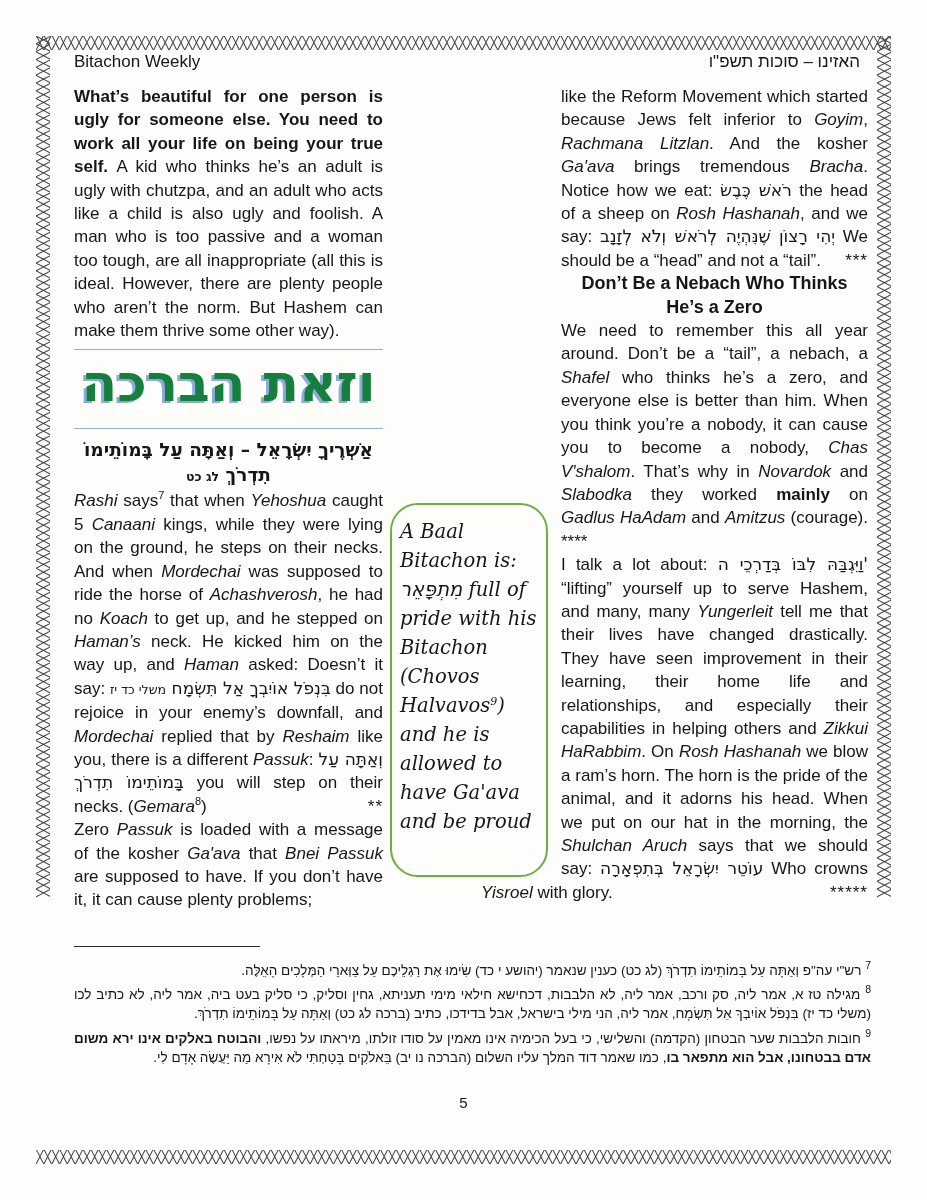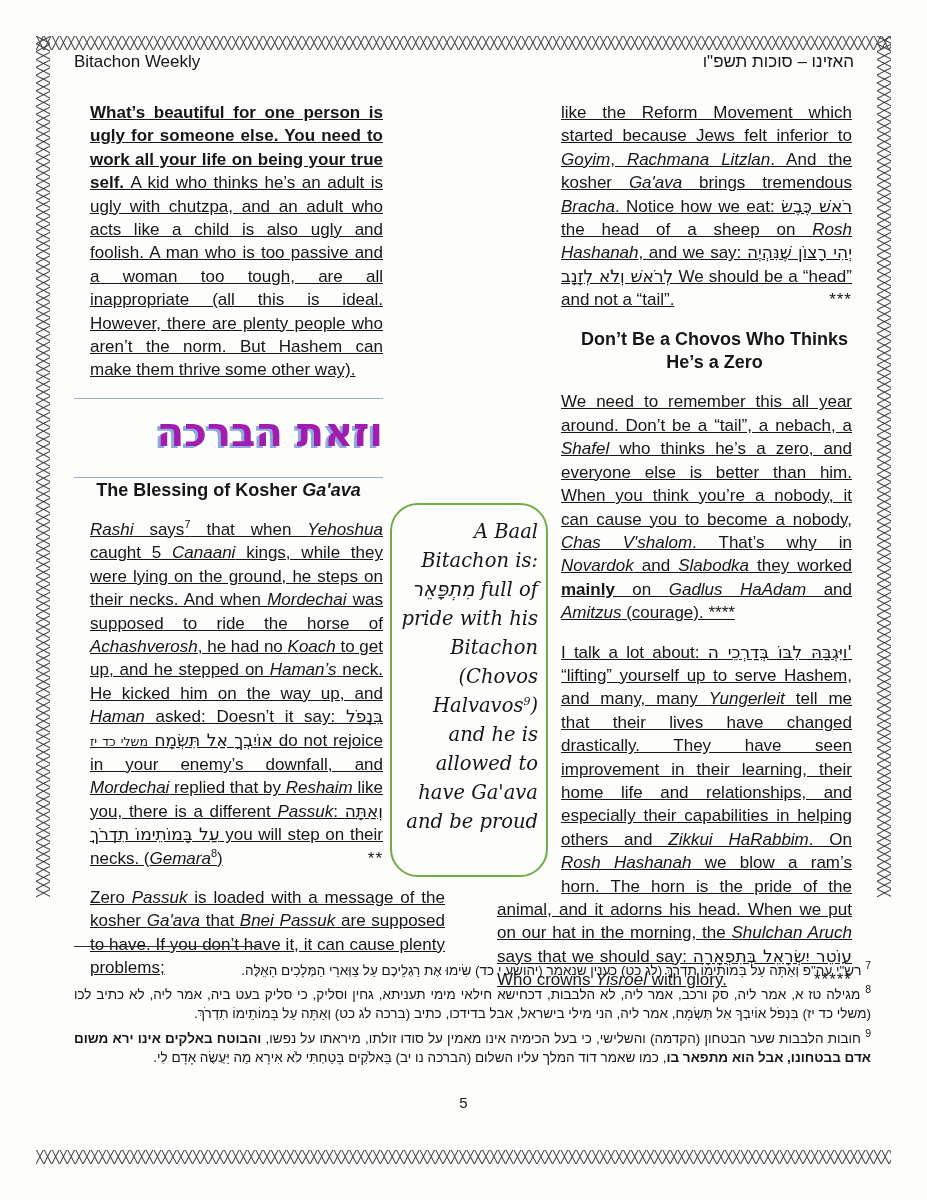--- a/index.html
+++ b/index.html
@@ -10,39 +10,39 @@
   
   .bstrip{position:absolute;color:#454545;font-family:"DejaVu Sans",sans-serif;
     overflow:hidden;white-space:nowrap;font-size:13px;line-height:14px;user-select:none;}
   .bstrip.h{left:36px;width:855px;height:14px;}
   .bstrip.top{top:36px;}
   .bstrip.bottom{top:1150px;}
   .bstrip.v{top:36px;height:1128px;width:14px;writing-mode:vertical-rl;}
   .bstrip.left{left:36px;}
   .bstrip.right{left:877px;}
 
-  .header{position:absolute;left:74px;right:73px;top:52px;display:flex;
+  .header{position:absolute;left:74px;right:67px;top:52px;display:flex;
     justify-content:space-between;font-size:17px;}
   .cols{position:absolute;left:74px;right:56px;top:85px;display:flex;gap:20px;}
   .col{width:387px;font-size:17px;line-height:23.4px;text-align:justify;}
-  .col p{margin:16px;text-decoration:underline;}
+  .col p{margin:0;}
   .spacer-r{float:right;width:78px;height:374px;margin-top:418px;}
   .spacer-l{float:left;width:80px;height:372px;margin-top:419px;}
 
   .rule{border:none;border-top:1.5px solid #9ab1cc;margin:7px 0 0 0;}
-  .parsha{text-align:right;font-size:40px;font-weight:bold;color:#a21caf;
+  .parsha{text-align:center;font-size:52px;font-weight:bold;color:#15803d;
     font-family:"DejaVu Serif","DejaVu Sans",serif;
     text-shadow:-3px 2px 0 #8ea9db;padding:9px 0 14px 0;line-height:48px;}
   .pasuk{text-align:center;font-weight:bold;font-size:18.5px;line-height:25px;direction:rtl;margin-top:8px;}
   .sectitle{text-align:center;font-weight:bold;font-size:18px;line-height:24px;}
   .heading2{text-align:center;font-weight:bold;font-size:18px;line-height:23.4px;}
 
   .quote-box{position:absolute;left:390px;top:503px;width:158px;height:374px;
     border:2px solid #70ad47;border-radius:28px;box-sizing:border-box;
-    padding:12px 8px;text-align:right;
+    padding:12px 8px;text-align:left;
     font-family:"DejaVu Serif",serif;font-style:italic;font-size:19.5px;line-height:29px;}
 
   .footnotes{position:absolute;left:74px;right:56px;top:946px;font-size:13.5px;line-height:19.6px;}
   .fn-sep{width:186px;border-top:1.5px solid #2e2e2e;margin:0 0 9px 0;}
   .fn-list{direction:rtl;text-align:justify;}
   .fn sup{font-size:10.5px;}
 
   .pagenum{position:absolute;left:0;right:0;top:1094px;text-align:center;font-size:15px;}
 
   
@@ -70,29 +70,29 @@
   </div>
 
   <div class="cols">
 
     <div class="col">
       <div class="spacer-r"></div>
       <p><span class="r-b">What’s beautiful for one person is ugly for someone else. You need to work all your life on being your true self. </span><span>A kid who thinks he’s an adult is ugly with chutzpa, and an adult who acts like a child is also ugly and foolish. A man who is too passive and a woman too tough, are all inappropriate (all this is ideal. However, there are plenty people who aren’t the norm. But Hashem can make them thrive some other way).</span></p>
       <hr class="rule">
       <div class="parsha" dir="rtl">וזאת הברכה</div>
       <hr class="rule">
-      <div class="sectitle"><span class="r-b">The Blessing of Kosher </span><span class="r-bi">Ga'ava</span></div>
+      <div class="pasuk"><span class="r-b r-he">אַשְׁרֶיךָ יִשְׂרָאֵל – וְאַתָּה עַל בָּמוֹתֵימוֹ תִדְרֹךְ </span><span class="r-b r-sm r-he">לג כט</span></div>
       <p><span class="r-i">Rashi</span><span> says</span><span class="r-sup">7</span><span> that when </span><span class="r-i">Yehoshua</span><span> caught 5 </span><span class="r-i">Canaani</span><span> kings, while they were lying on the ground, he steps on their necks. And when </span><span class="r-i">Mordechai</span><span> was supposed to ride the horse of </span><span class="r-i">Achashverosh</span><span>, he had no </span><span class="r-i">Koach</span><span> to get up, and he stepped on </span><span class="r-i">Haman’s</span><span> neck. He kicked him on the way up, and </span><span class="r-i">Haman</span><span> asked: Doesn’t it say: </span><span class="r-he">בִּנְפֹל אוֹיִבְךָ אַל תִּשְׂמָח </span><span class="r-he r-sm">משלי כד יז</span><span> do not rejoice in your enemy’s downfall, and </span><span class="r-i">Mordechai</span><span> replied that by </span><span class="r-i">Reshaim</span><span> like you, there is a different </span><span class="r-i">Passuk</span><span>: </span><span class="r-he">וְאַתָּה עַל בָּמוֹתֵימוֹ תִדְרֹךְ</span><span> you will step on their necks. (</span><span class="r-i">Gemara</span><span class="r-sup">8</span><span>) </span><span class="r-stars">**</span></p>
       <p><span>Zero </span><span class="r-i">Passuk</span><span> is loaded with a message of the kosher </span><span class="r-i">Ga'ava</span><span> that </span><span class="r-i">Bnei Passuk</span><span> are supposed to have. If you don’t have it, it can cause plenty problems;</span></p>
     </div>
 
     <div class="col">
       <div class="spacer-l"></div>
       <p><span>like the Reform Movement which started because Jews felt inferior to </span><span class="r-i">Goyim</span><span>, </span><span class="r-i">Rachmana Litzlan</span><span>. And the kosher </span><span class="r-i">Ga'ava</span><span> brings tremendous </span><span class="r-i">Bracha</span><span>. Notice how we eat: </span><span class="r-he">רֹאשׁ כֶּבֶשׂ</span><span> the head of a sheep on </span><span class="r-i">Rosh Hashanah</span><span>, and we say: </span><span class="r-he">יְהִי רָצוֹן שֶׁנִּהְיֶה לְרֹאשׁ וְלֹא לְזָנָב</span><span> We should be a “head” and not a “tail”. </span><span class="r-stars">***</span></p>
-      <div class="heading2">Don’t Be a Chovos Who Thinks He’s a Zero</div>
+      <div class="heading2">Don’t Be a Nebach Who Thinks He’s a Zero</div>
       <p><span>We need to remember this all year around. Don’t be a “tail”, a nebach, a </span><span class="r-i">Shafel</span><span> who thinks he’s a zero, and everyone else is better than him. When you think you’re a nobody, it can cause you to become a nobody, </span><span class="r-i">Chas V'shalom</span><span>. That’s why in </span><span class="r-i">Novardok</span><span> and </span><span class="r-i">Slabodka</span><span> they worked </span><span class="r-b">mainly</span><span> on </span><span class="r-i">Gadlus HaAdam</span><span> and </span><span class="r-i">Amitzus</span><span> (courage). ****</span></p>
       <p><span>I talk a lot about: </span><span class="r-he">וַיִּגְבַּהּ לִבּוֹ בְּדַרְכֵי ה'</span><span> “lifting” yourself up to serve Hashem, and many, many </span><span class="r-i">Yungerleit</span><span> tell me that their lives have changed drastically. They have seen improvement in their learning, their home life and relationships, and especially their capabilities in helping others and </span><span class="r-i">Zikkui HaRabbim</span><span>. On </span><span class="r-i">Rosh Hashanah</span><span> we blow a ram’s horn. The horn is the pride of the animal, and it adorns his head. When we put on our hat in the morning, the </span><span class="r-i">Shulchan Aruch</span><span> says that we should say: </span><span class="r-he">עוֹטֵר יִשְׂרָאֵל בְּתִפְאָרָה</span><span> Who crowns </span><span class="r-i">Yisroel</span><span> with glory. </span><span class="r-stars">*****</span></p>
     </div>
 
   </div>
 
   <div class="quote-box"><span>A Baal Bitachon is: </span><span class="r-he">מִתְפָּאֵר</span><span> full of pride with his Bitachon (Chovos Halvavos</span><span class="r-sup">9</span><span>) and he is allowed to have Ga'ava and be proud</span></div>
 
   <div class="footnotes">
     <div class="fn-sep"></div>

